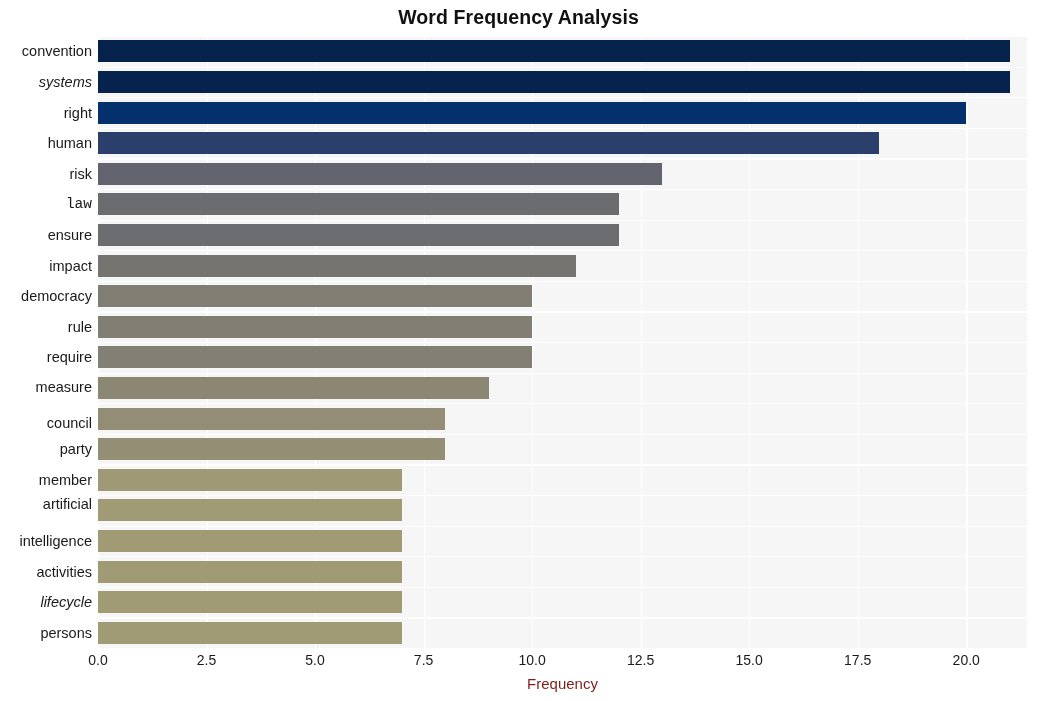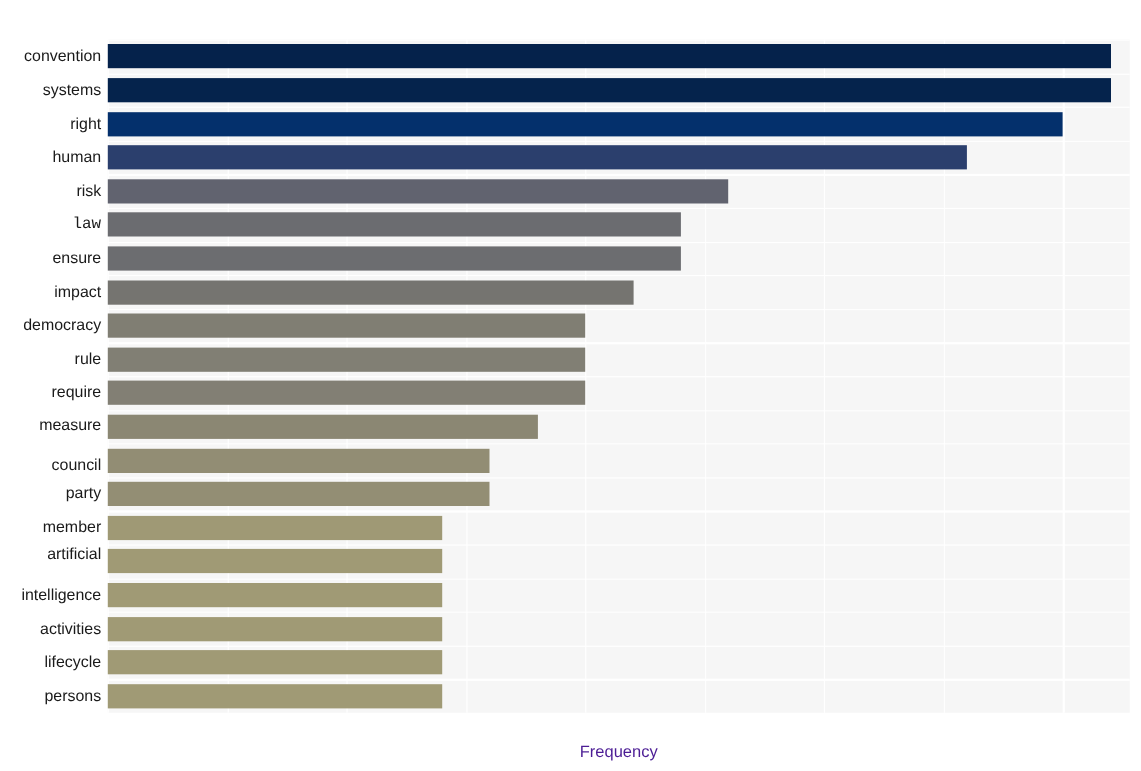--- a/index.html
+++ b/index.html
@@ -96,28 +96,29 @@
     color: #1a1a1a;
     white-space: nowrap;
   }
   #xaxis-label {
     position: absolute;
     left: 98px;
     top: 675px;
     width: 929px;
     text-align: center;
     font-size: 15px;
-    color: #4c1d95;
+    color: #7f1d1d;
   }
 </style>
 </head>
 <body>
 
 <div id="figure">
 
+  <div id="chart-title">Word Frequency Analysis</div>
 
   <div id="plot-area">
       <div class="vgrid" style="left: 0px;"></div>
       <div class="vgrid" style="left: 108.528px;"></div>
       <div class="vgrid" style="left: 217.056px;"></div>
       <div class="vgrid" style="left: 325.584px;"></div>
       <div class="vgrid" style="left: 434.112px;"></div>
       <div class="vgrid" style="left: 542.64px;"></div>
       <div class="vgrid" style="left: 651.168px;"></div>
       <div class="vgrid" style="left: 759.696px;"></div>
@@ -160,37 +161,48 @@
       <div class="bar" title="member: 7" style="left: 0px; top: 432.7px; width: 303.879px; background: rgb(159, 153, 117);"></div>
       <div class="bar" title="artificial: 7" style="left: 0px; top: 463.3px; width: 303.879px; background: rgb(160, 154, 117);"></div>
       <div class="bar" title="intelligence: 7" style="left: 0px; top: 493.9px; width: 303.879px; background: rgb(160, 154, 117);"></div>
       <div class="bar" title="activities: 7" style="left: 0px; top: 524.5px; width: 303.879px; background: rgb(160, 154, 117);"></div>
       <div class="bar" title="lifecycle: 7" style="left: 0px; top: 555.1px; width: 303.879px; background: rgb(160, 154, 117);"></div>
       <div class="bar" title="persons: 7" style="left: 0px; top: 585.7px; width: 303.879px; background: rgb(160, 154, 117);"></div>
     </div>
 
   <div id="ylabels">
       <div class="ylabel" style="top: 4.3px; padding-left: 18px;">convention</div>
-      <div class="ylabel" style="top: 34.9px;">systems</div>
+      <div class="ylabel" style="top: 34.9px; font-style: italic;">systems</div>
       <div class="ylabel" style="top: 65.5px;">right</div>
       <div class="ylabel" style="top: 96.1px;">human</div>
       <div class="ylabel" style="top: 126.7px;">risk</div>
       <div class="ylabel" style="top: 157.3px; font-family: Liberation Mono, monospace;">law</div>
       <div class="ylabel" style="top: 187.9px;">ensure</div>
       <div class="ylabel" style="top: 218.5px;">impact</div>
       <div class="ylabel" style="top: 249.1px; margin-left: 40px;">democracy</div>
       <div class="ylabel" style="top: 279.7px;">rule</div>
       <div class="ylabel" style="top: 310.3px;">require</div>
       <div class="ylabel" style="top: 340px;">measure</div>
       <div class="ylabel" style="top: 376px;">council</div>
       <div class="ylabel" style="top: 402.1px;">party</div>
       <div class="ylabel" style="top: 432.7px;">member</div>
       <div class="ylabel" style="top: 457px; margin-left: 32px;">artificial</div>
       <div class="ylabel" style="top: 493.9px;">intelligence</div>
       <div class="ylabel" style="top: 524.5px;">activities</div>
-      <div class="ylabel" style="top: 555.1px;">lifecycle</div>
+      <div class="ylabel" style="top: 555.1px; font-style: italic;">lifecycle</div>
       <div class="ylabel" style="top: 585.7px; text-align: right;">persons</div>
     </div>
 
+  <div id="xticks">
+      <div class="xtick" style="left: 98px;">0.0</div>
+      <div class="xtick" style="left: 206.528px;">2.5</div>
+      <div class="xtick" style="left: 315.056px;">5.0</div>
+      <div class="xtick" style="left: 423.584px;">7.5</div>
+      <div class="xtick" style="left: 532.112px;">10.0</div>
+      <div class="xtick" style="left: 640.64px;">12.5</div>
+      <div class="xtick" style="left: 749.168px;">15.0</div>
+      <div class="xtick" style="left: 857.696px;">17.5</div>
+      <div class="xtick" style="left: 966.224px;">20.0</div>
+    </div>
 
   <div id="xaxis-label">Frequency</div>
 
 </div>
 
 </body></html>

